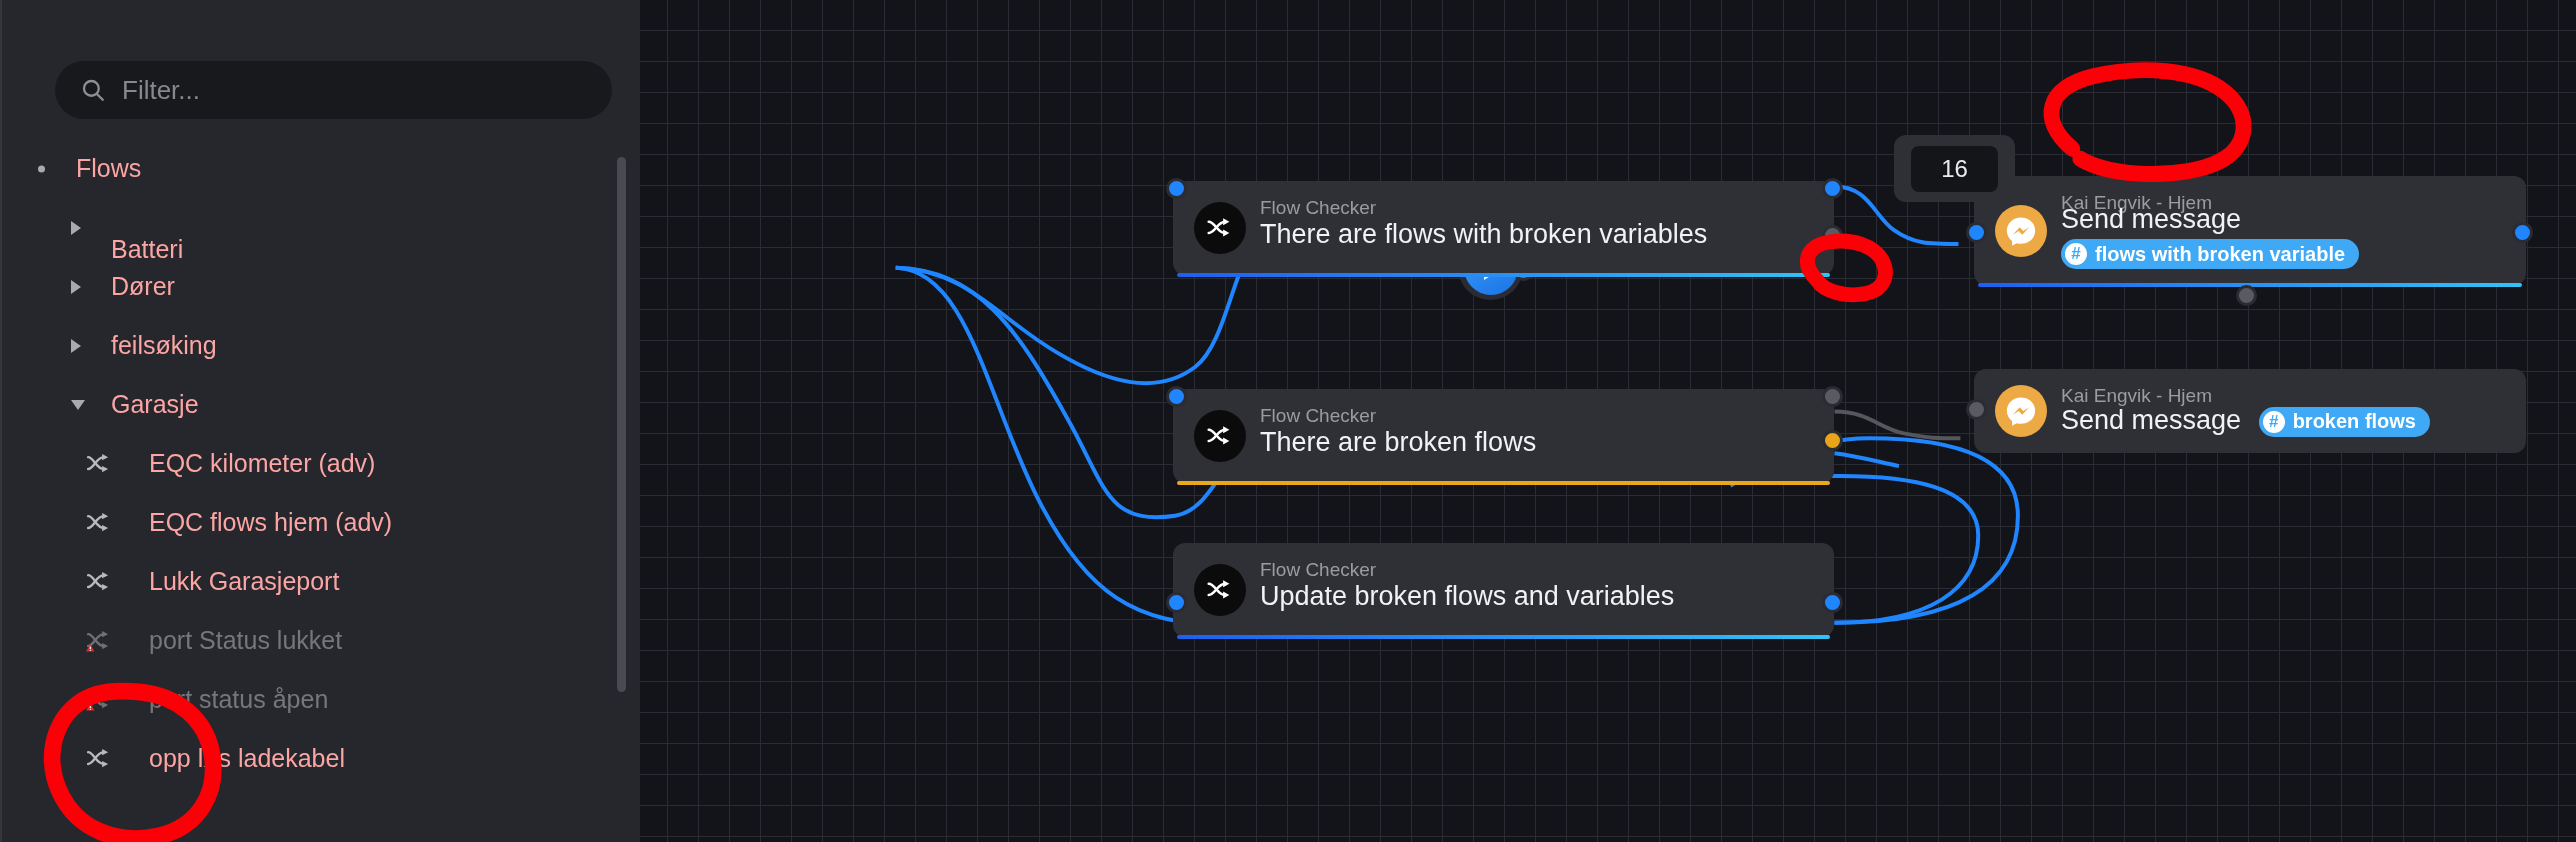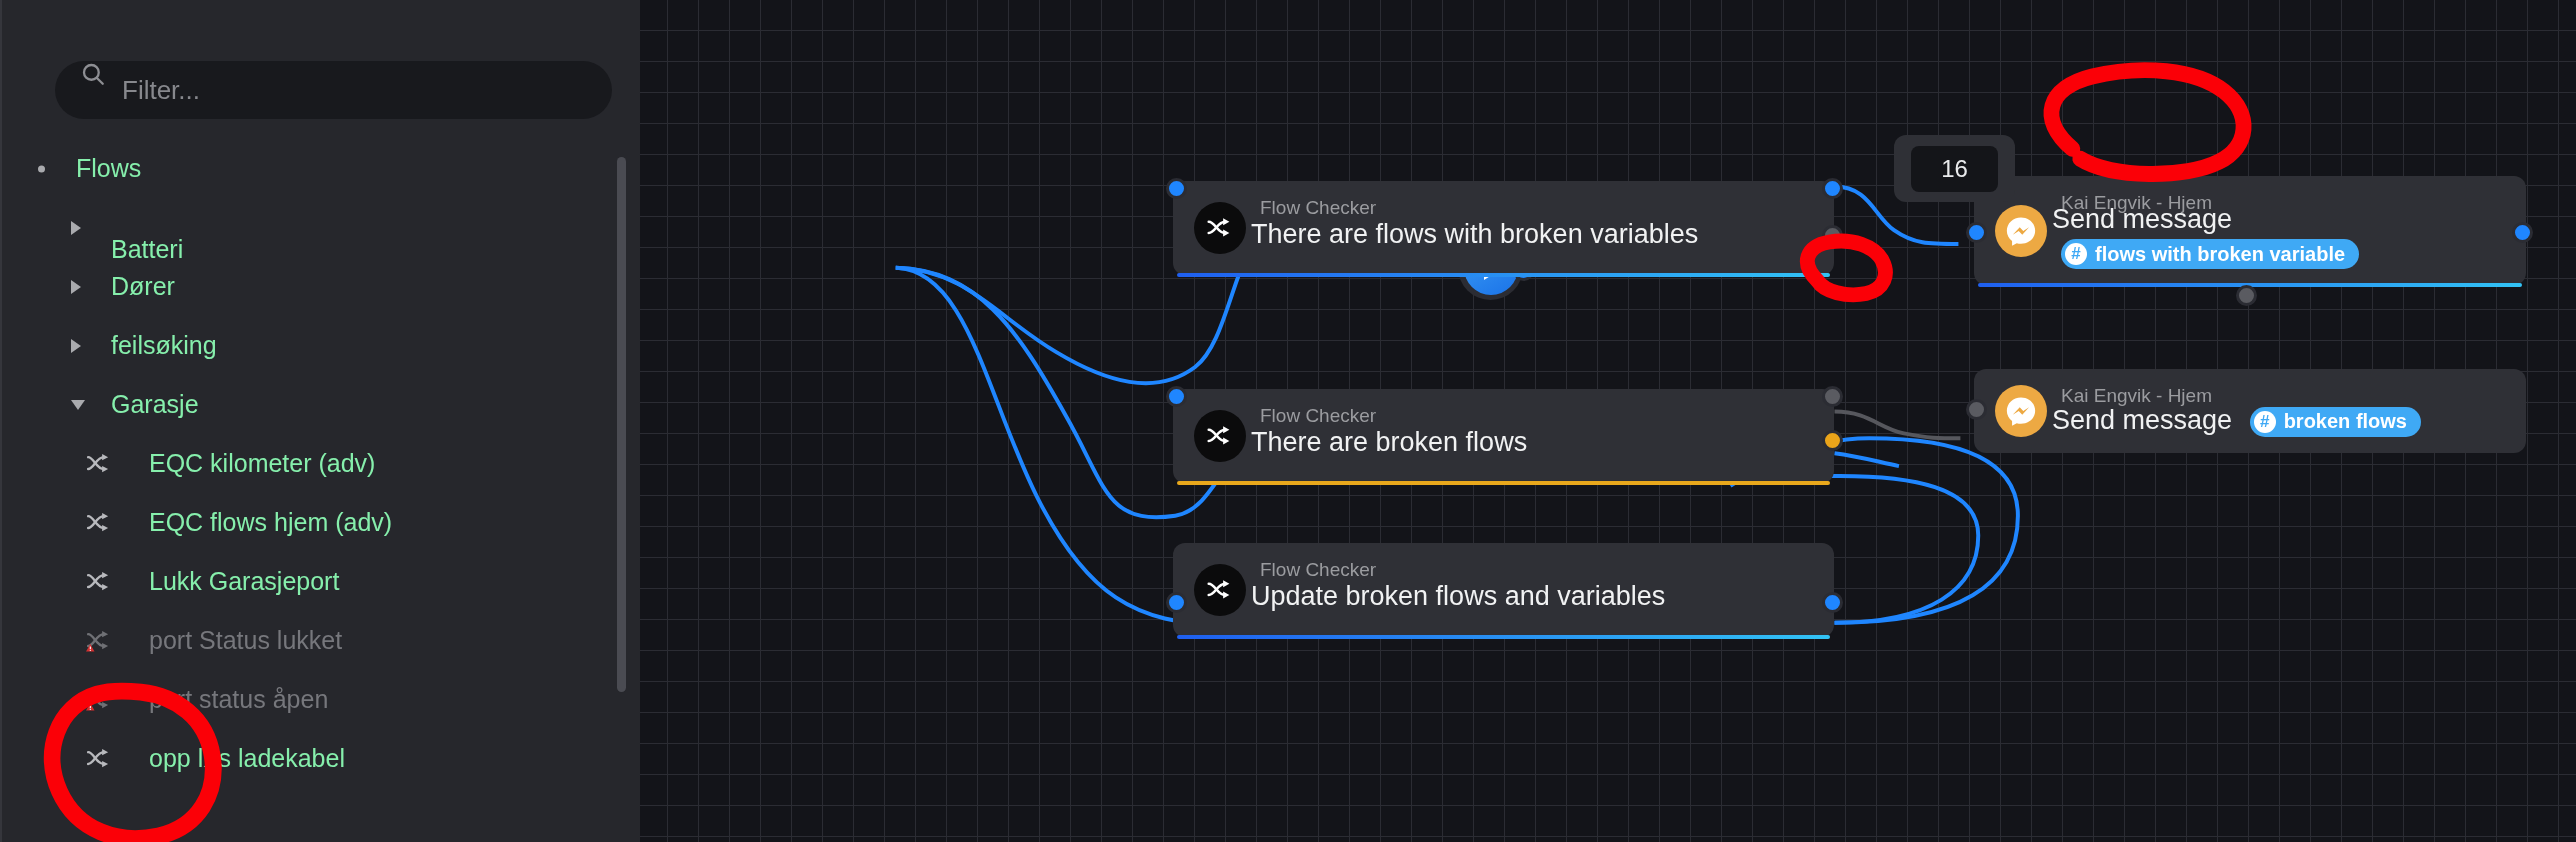--- a/index.html
+++ b/index.html
@@ -25,21 +25,21 @@
     border-left: 2px solid #35363c;
     box-sizing: border-box;
     overflow: hidden;
   }
   #filter-wrap {
     position: absolute;
     left: 53px; top: 61px;
     width: 557px; height: 58px;
     background: #18191d;
     border-radius: 29px;
-    display: flex; 
+    display: flex; align-items: center;
   }
   #filter-icon {
     margin-left: 25px;
     width: 26px; height: 26px;
     flex: 0 0 auto;
   }
   #filter-input {
     flex: 1 1 auto;
     background: transparent;
     border: none; outline: none;
@@ -50,21 +50,21 @@
     padding: 0;
   }
   #filter-input::placeholder { color: #87888d; }
 
   #tree { position: absolute; left: 0; top: 139px; width: 640px; }
   .tree-row {
     position: relative;
     height: 59px;
     display: flex;
     align-items: center;
-    color: #86efac;
+    color: #fca5a5;
     font-size: 25px;
     white-space: nowrap;
   }
   .tree-row.disabled { color: #76777c; }
   .tw-bullet {
     position: absolute;
     left: 36px; top: 50%;
     transform: translateY(-50%);
     width: 7px; height: 7px; border-radius: 50%;
     background: #a9aaae;
@@ -166,21 +166,21 @@
   .node-avatar.dark { background:#0b0b0c; }
   .node-avatar.orange { background:#eda943; }
   .node-sub {
     position:absolute;
     left: 87px; top: 16px;
     font-size: 19px;
     color: #9b9ca0;
   }
   .node-title {
     position:absolute;
-    left: 78px; top: 38px;
+    left: 87px; top: 38px;
     font-size: 27px;
     color: #f1f2f3;
     white-space: nowrap;
   }
   .node-underline {
     position:absolute;
     left: 4px; right: 4px; bottom: -2px;
     height: 4px; border-radius: 2px;
   }
   .node-underline.blue { background: linear-gradient(90deg,#1f5ff0 0%,#32c3f5 100%); }

